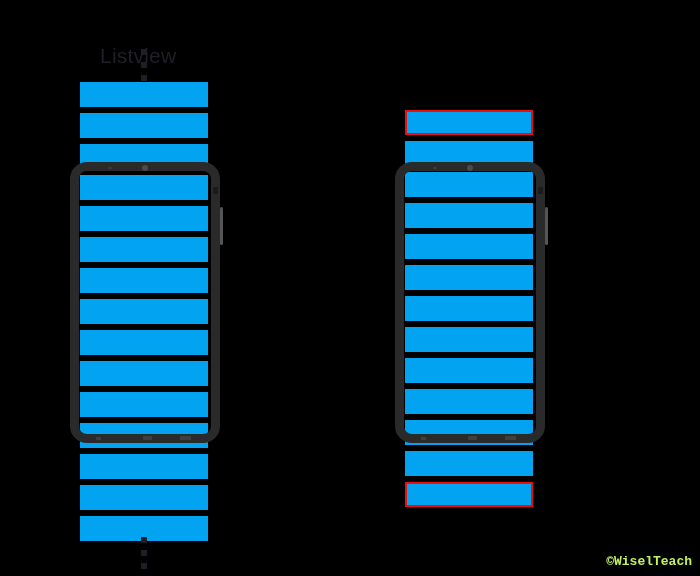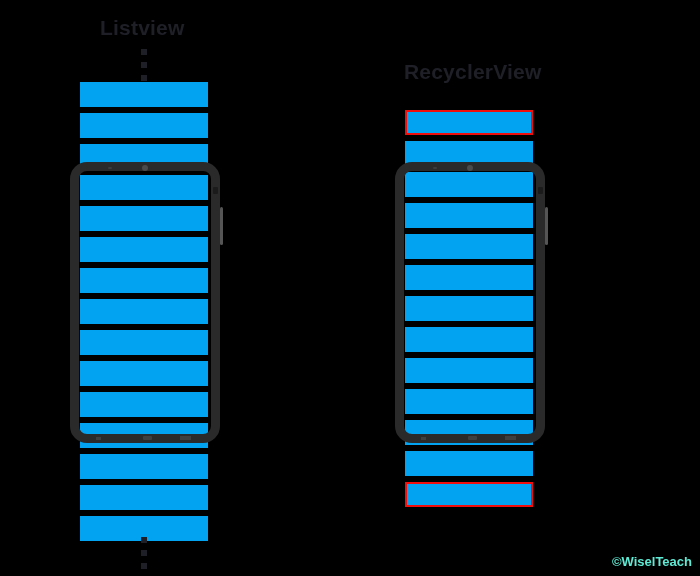--- a/index.html
+++ b/index.html
@@ -18,48 +18,50 @@
     height: 576px;
     background: #000000;
     overflow: hidden;
   }
 
   
   .heading {
     position: absolute;
     color: #1f1f28;
     font-size: 21px;
-    font-weight: 700;
+    font-weight: 400;
     letter-spacing: 0.2px;
     white-space: nowrap;
     line-height: 1;
+    margin-top: 28px;
   }
   #listview-title  { left: 100px; top: 17px; }
   #recycler-title  { left: 404px; top: 61px; }
 
   .swipe-label {
     position: absolute;
     left: 560px;
     top: 312px;
     color: #1f1f28;
     font-size: 20px;
     font-weight: 400;
     white-space: nowrap;
     line-height: 1;
   }
 
   .watermark {
     position: absolute;
     right: 8px;
     bottom: 8px;
-    color: #5eead4;
+    color: #bef264;
     font-size: 13px;
     font-weight: 700;
     white-space: nowrap;
     line-height: 1;
+    font-family: Liberation Mono, monospace;
   }
 
   
   .ellipsis {
     position: absolute;
     width: 6px;
     display: flex;
     flex-direction: column;
     gap: 7px;
   }
@@ -204,21 +206,20 @@
     <span class="cam-dot"></span>
     <span class="side-notch"></span>
     <span class="side-btn"></span>
     <span class="navbar">
       <span class="nav-back"></span>
       <span class="nav-home"></span>
       <span class="nav-recent"></span>
     </span>
   </div>
 
-  <div class="heading" id="recycler-title">RecyclerView</div>
 
   <div class="column" id="recycler-column" style="height: 397px;">
       <div class="row highlight" style="top: 0px; height: 25px; background: rgb(2, 163, 240); border-color: rgb(242, 13, 13);"></div>
       <div class="row" style="top: 31px; height: 25px; background: rgb(2, 163, 240);"></div>
       <div class="row" style="top: 62px; height: 25px; background: rgb(2, 163, 240);"></div>
       <div class="row" style="top: 93px; height: 25px; background: rgb(2, 163, 240);"></div>
       <div class="row" style="top: 124px; height: 25px; background: rgb(2, 163, 240);"></div>
       <div class="row" style="top: 155px; height: 25px; background: rgb(2, 163, 240);"></div>
       <div class="row" style="top: 186px; height: 25px; background: rgb(2, 163, 240);"></div>
       <div class="row" style="top: 217px; height: 25px; background: rgb(2, 163, 240);"></div>

